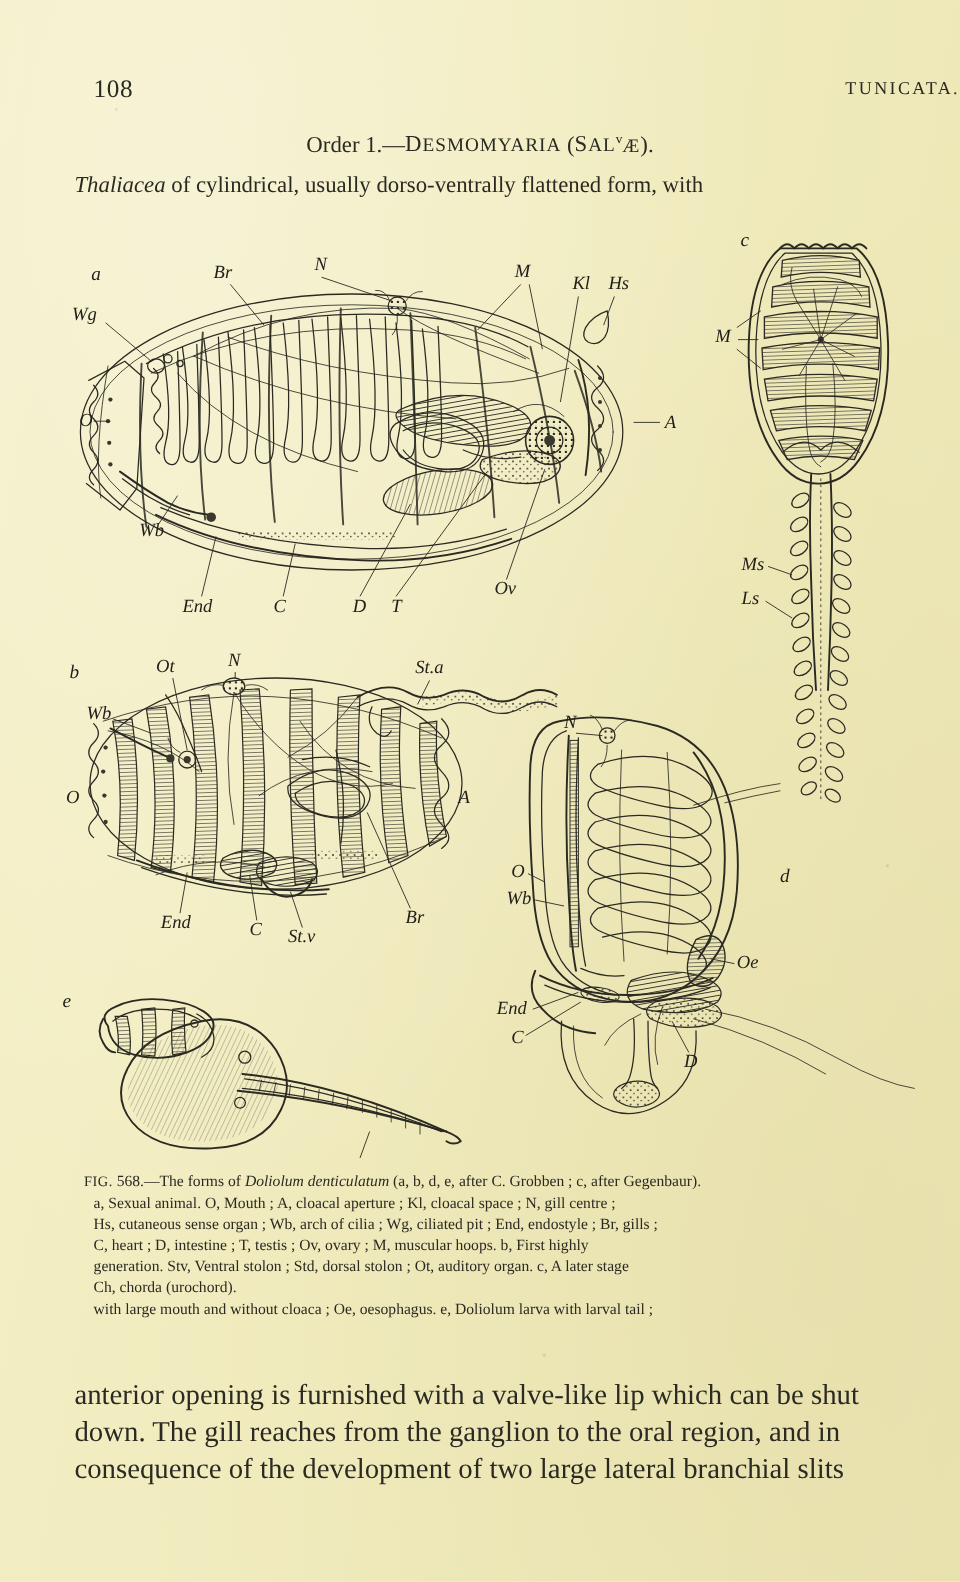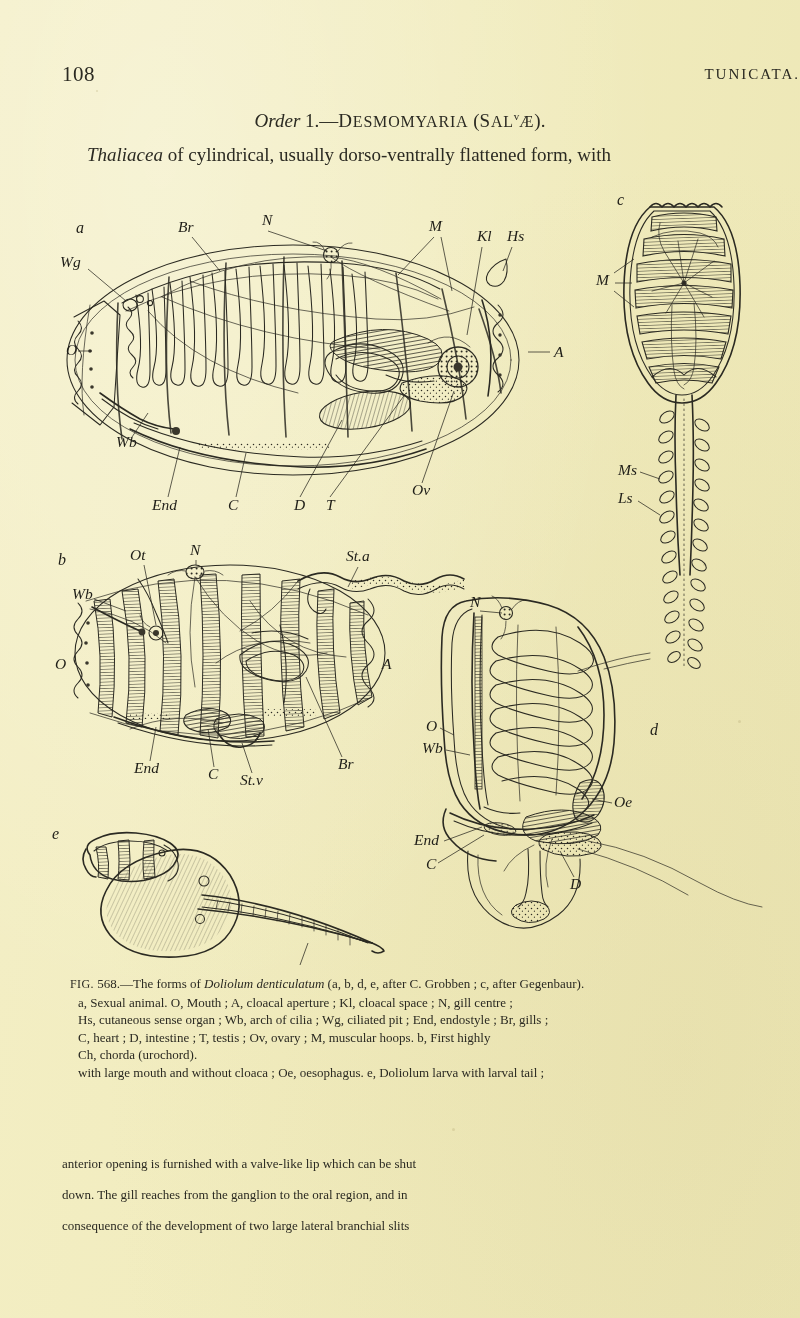--- a/index.html
+++ b/index.html
@@ -14,54 +14,54 @@
   .page {
     position:absolute; inset:0;
     background:
       radial-gradient(ellipse at 20% 12%, rgba(255,255,255,0.30), rgba(255,255,255,0) 55%),
       radial-gradient(ellipse at 85% 80%, rgba(210,198,140,0.20), rgba(255,255,255,0) 60%),
       linear-gradient(100deg, #f4efc6 0%, #f1ecbe 45%, #ece6b4 100%);
   }
   .speck { position:absolute; border-radius:50%; background:#b9ae7c; opacity:.35; }
 
   
-  .runhead { position:absolute; left:0; right:0; top:62px; height:26px; }
+  .runhead { position:absolute; left:16px; right:0; top:62px; height:26px; }
   .folio { position:absolute; left:62px; top:0; font-size:21px; letter-spacing:.5px; }
   .runtitle { position:absolute; left:0; right:0; top:4px; text-align:right;
               font-size:15px; letter-spacing:2.0px; }
 
   
   .orderline { position:absolute; left:0; right:0; top:110px; text-align:center; font-size:19px; }
-  .orderline .it { font-style:italic; }
+  .orderline .it { }
   .sc { font-size:16px; letter-spacing:.8px; }
   .sc .cap { font-size:19px; }
   .sup { font-size:11px; vertical-align:super; }
 
   .para-top { position:absolute; left:62px; width:676px; top:140px;
               font-size:19px; line-height:30px; text-align:justify; }
-  .para-top .ln { display:block; white-space:nowrap;margin-left:25px; }
+  .para-top .ln { display:block; white-space:nowrap; }
   .para-top i { font-style:italic; }
 
   
   .figure { position:absolute; left:30px; top:185px; width:760px; height:780px; }
   .figure svg { display:block; }
 
   
   .caption { position:absolute; left:56px; width:690px; top:975px;
              font-size:13.0px; line-height:17.6px; text-align:justify; }
   .caption .ln { display:block; white-space:nowrap; }
   .caption i { font-style:italic; }
   .caption .figlabel { font-size:12px; letter-spacing:.4px; }
   .caption .fignum { font-size:13px; }
   .caption .cl1 { text-indent:0; padding-left:14px; }
   .caption .ind { padding-left:22px; }
 
   
   .para-bot { position:absolute; left:62px; width:676px; top:1148px;
-              font-size:13px; line-height:31px; }
+              font-size:24px; line-height:31px; }
   .para-bot .ln { display:block; white-space:nowrap; }
 </style>
 </head>
 <body>
 
 <div class="page"></div>
 
 <div class="speck" style="left:703px;top:563px;width:3px;height:3px;"></div>
 <div class="speck" style="left:738px;top:720px;width:3px;height:3px;"></div>
 <div class="speck" style="left:452px;top:1128px;width:3px;height:3px;"></div>
@@ -516,20 +516,21 @@
     <line class="lead" x1="248" y1="140" x2="256" y2="118"></line>
   </g>
 </svg>
 </div>
 
 <div class="caption">
   <span class="ln cl1"><span class="figlabel">FIG.</span> <span class="fignum">568.</span><span>—The forms of </span><i>Doliolum denticulatum</i><span> (a, b, d, e, after C. Grobben ; c, after Gegenbaur).</span></span>
   <span class="ln ind">a, Sexual animal.   O, Mouth ; A, cloacal aperture ; Kl, cloacal space ; N, gill  centre ;</span>
   <span class="ln ind">Hs, cutaneous sense organ ; Wb, arch of cilia ; Wg, ciliated pit ; End, endostyle ; Br, gills ;</span>
   <span class="ln ind">C,  heart ;  D,  intestine ;  T,  testis ;  Ov,  ovary ;  M,  muscular hoops.   b,  First highly</span>
+  <span class="ln ind">generation.  Stv, Ventral stolon ; Std, dorsal stolon ; Ot, auditory organ.  c, A later stage</span>
   <span class="ln ind">Ch, chorda (urochord).</span>
   <span class="ln ind">with large mouth and without cloaca ; Oe, oesophagus.  e, Doliolum larva with larval tail ;</span>
 </div>
 
 <div class="para-bot">
   <span class="ln">anterior opening is furnished with a valve-like lip which can be shut</span>
   <span class="ln">down.   The gill reaches from the ganglion to the oral region, and in</span>
   <span class="ln">consequence of the development of two large lateral branchial slits</span>
 </div>
 

